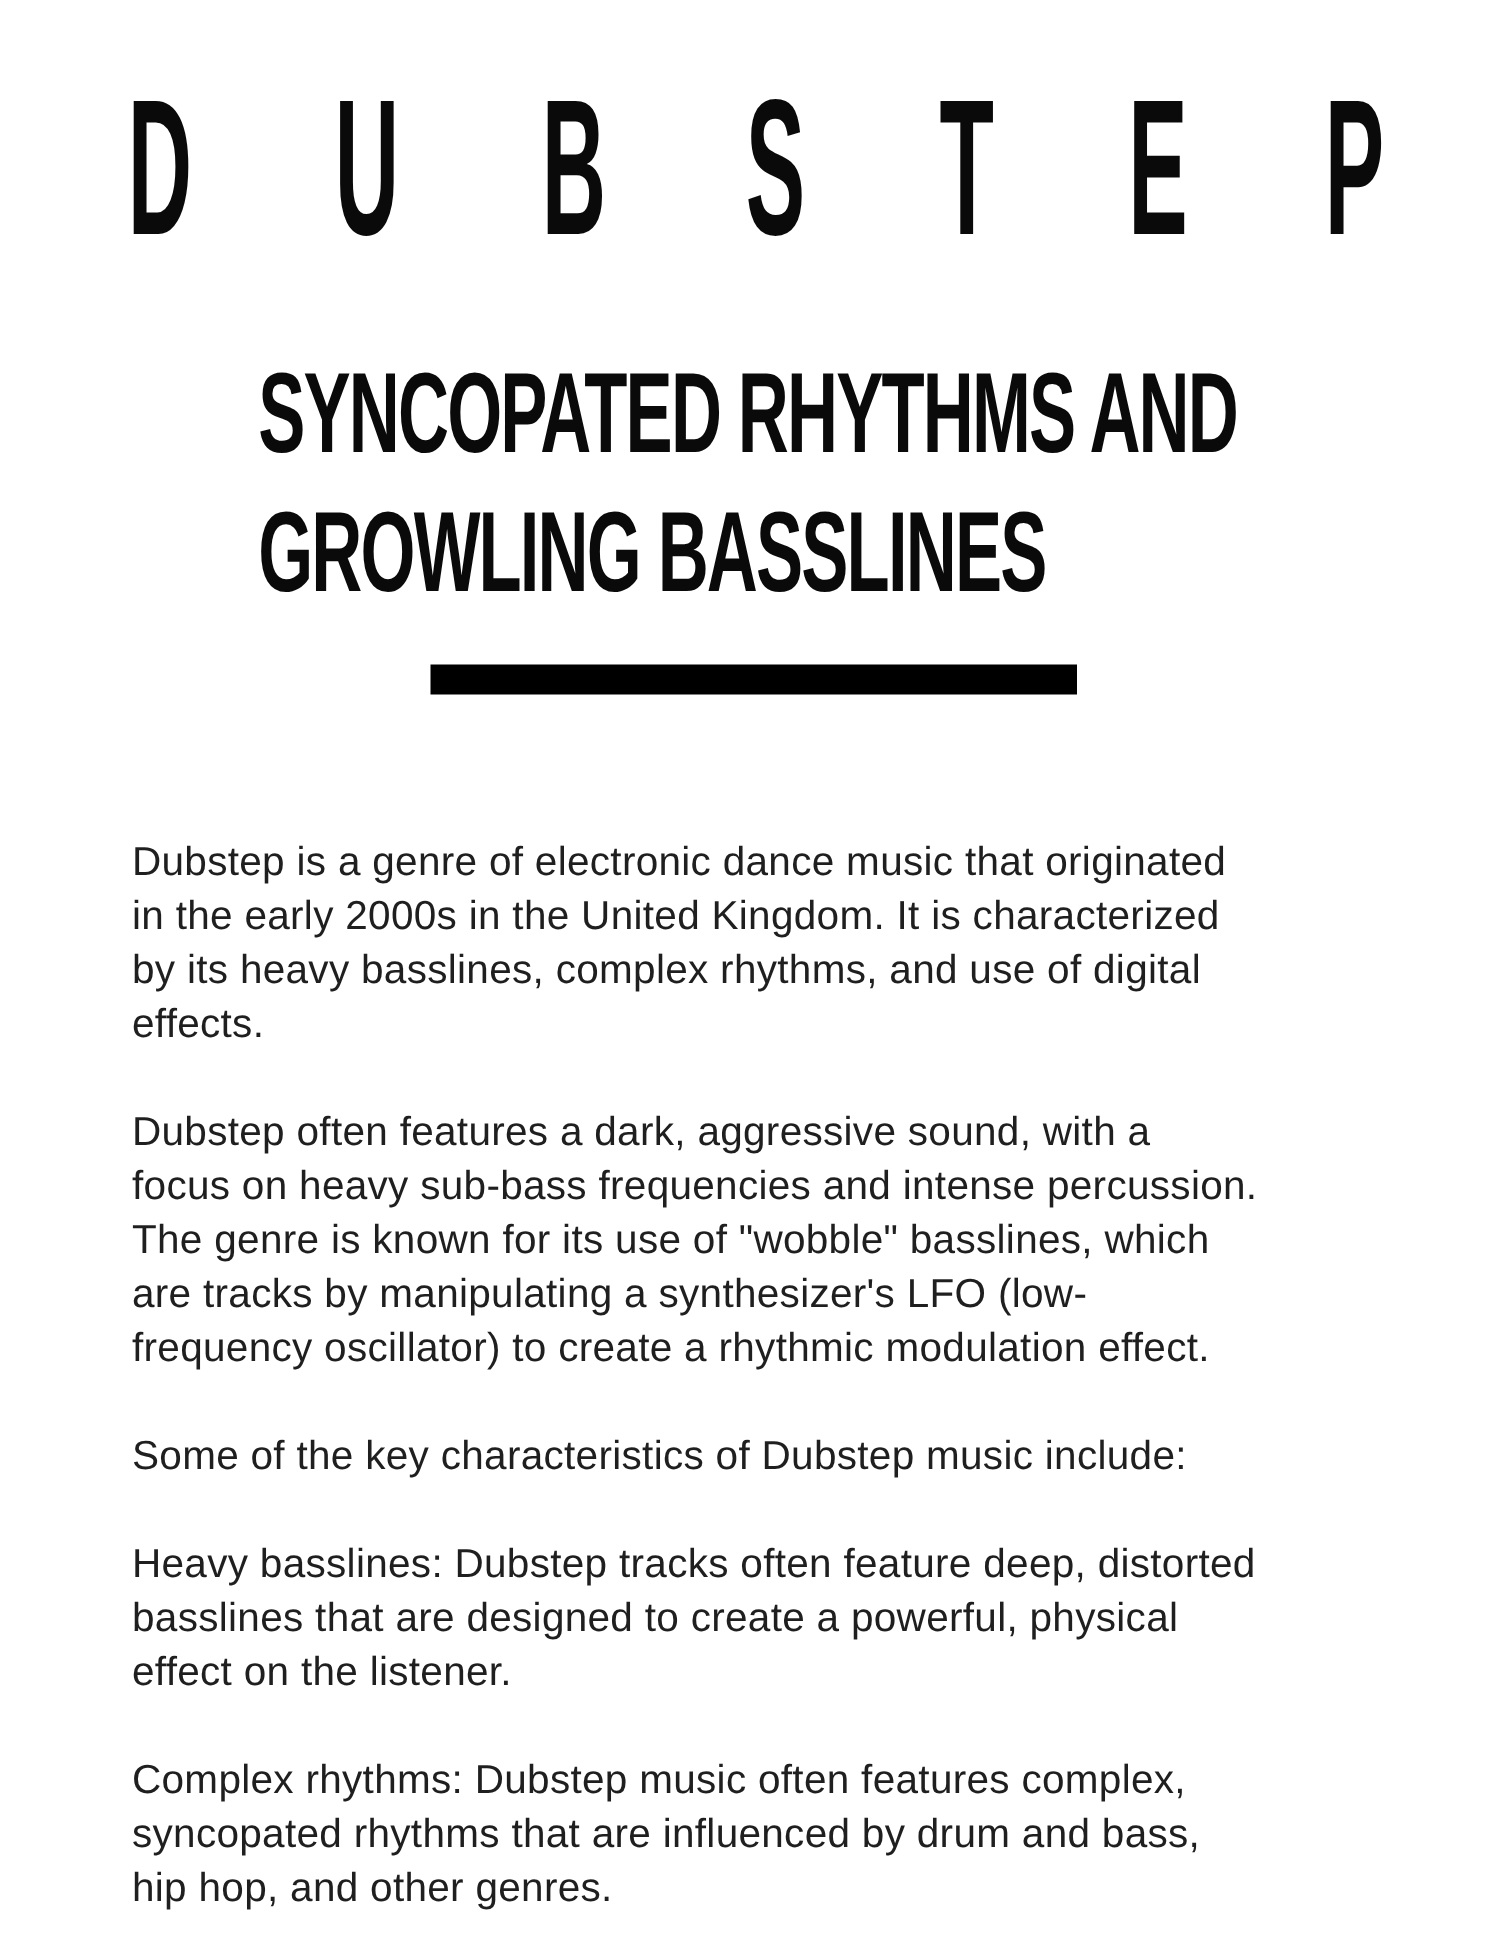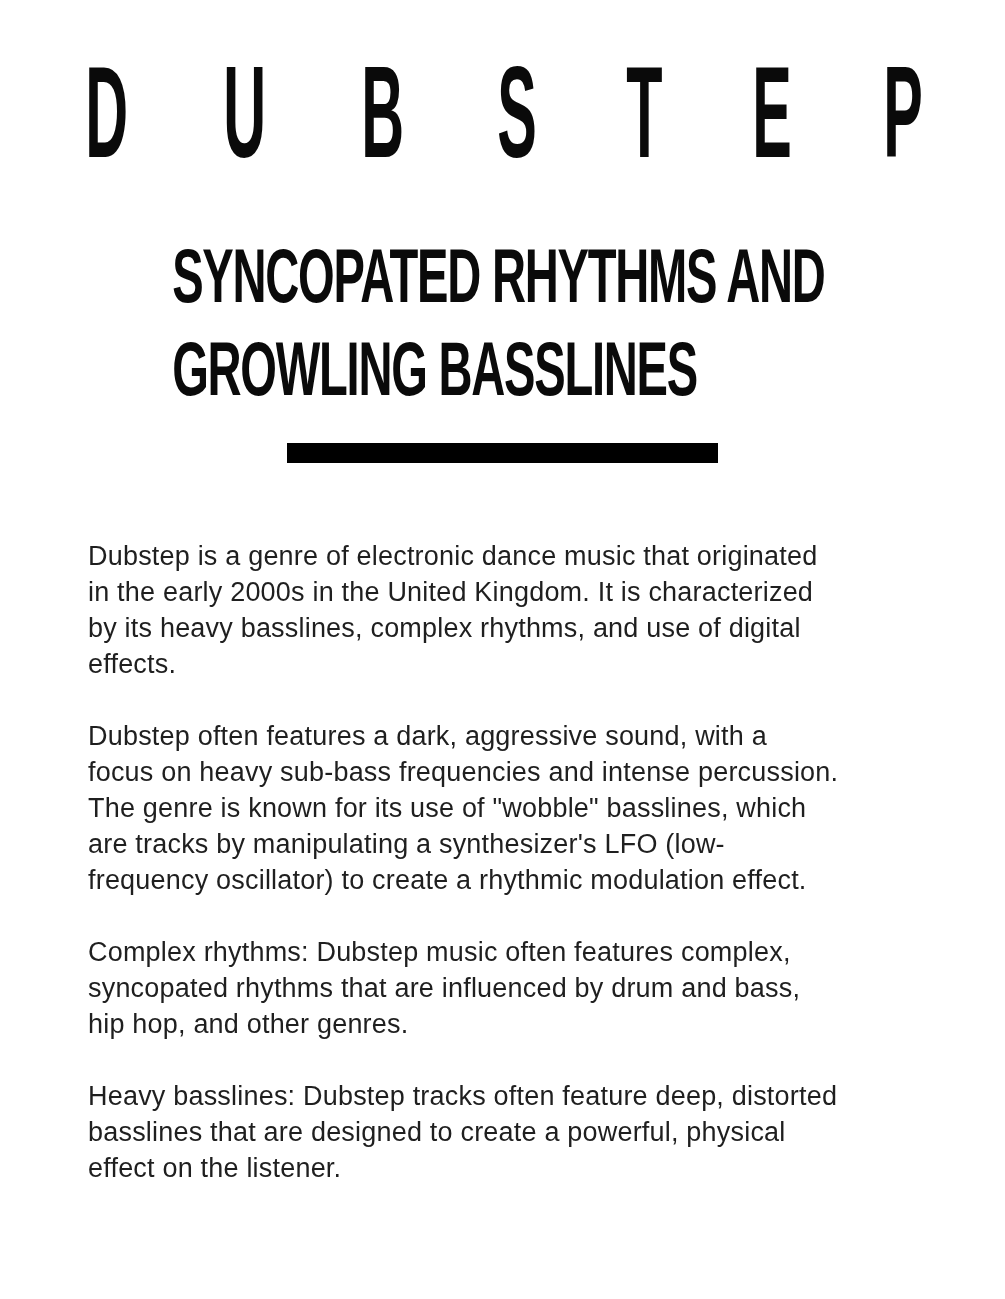--- a/index.html
+++ b/index.html
@@ -71,21 +71,21 @@
     position: absolute;
     left: 88px;
     top: 538px;
     width: 880px;
     color: #1f1f1f;
     font-size: 27px;
     line-height: 36px;
     letter-spacing: 0.2px;
   }
   .body-text p {
-    margin: 0 0 36px 0;
+    margin: 18px 0 36px 0;
     white-space: pre-line;
   }
 </style>
 </head>
 <body>
 
 <div class="page">
 
   <div class="title-row" aria-label="DUBSTEP">
     <span class="title-letter">D</span>
@@ -107,21 +107,22 @@
   <div class="body-text">
     <p>Dubstep is a genre of electronic dance music that originated
 in the early 2000s in the United Kingdom. It is characterized
 by its heavy basslines, complex rhythms, and use of digital
 effects.</p>
     <p>Dubstep often features a dark, aggressive sound, with a
 focus on heavy sub-bass frequencies and intense percussion.
 The genre is known for its use of "wobble" basslines, which
 are tracks by manipulating a synthesizer's LFO (low-
 frequency oscillator) to create a rhythmic modulation effect.</p>
+    <p>Some of the key characteristics of Dubstep music include:</p>
+    <p>Heavy basslines: Dubstep tracks often feature deep, distorted
+basslines that are designed to create a powerful, physical
+effect on the listener.</p>
     <p>Complex rhythms: Dubstep music often features complex,
 syncopated rhythms that are influenced by drum and bass,
 hip hop, and other genres.</p>
-    <p>Heavy basslines: Dubstep tracks often feature deep, distorted
-basslines that are designed to create a powerful, physical
-effect on the listener.</p>
   </div>
 
 </div>
 
 </body></html>

